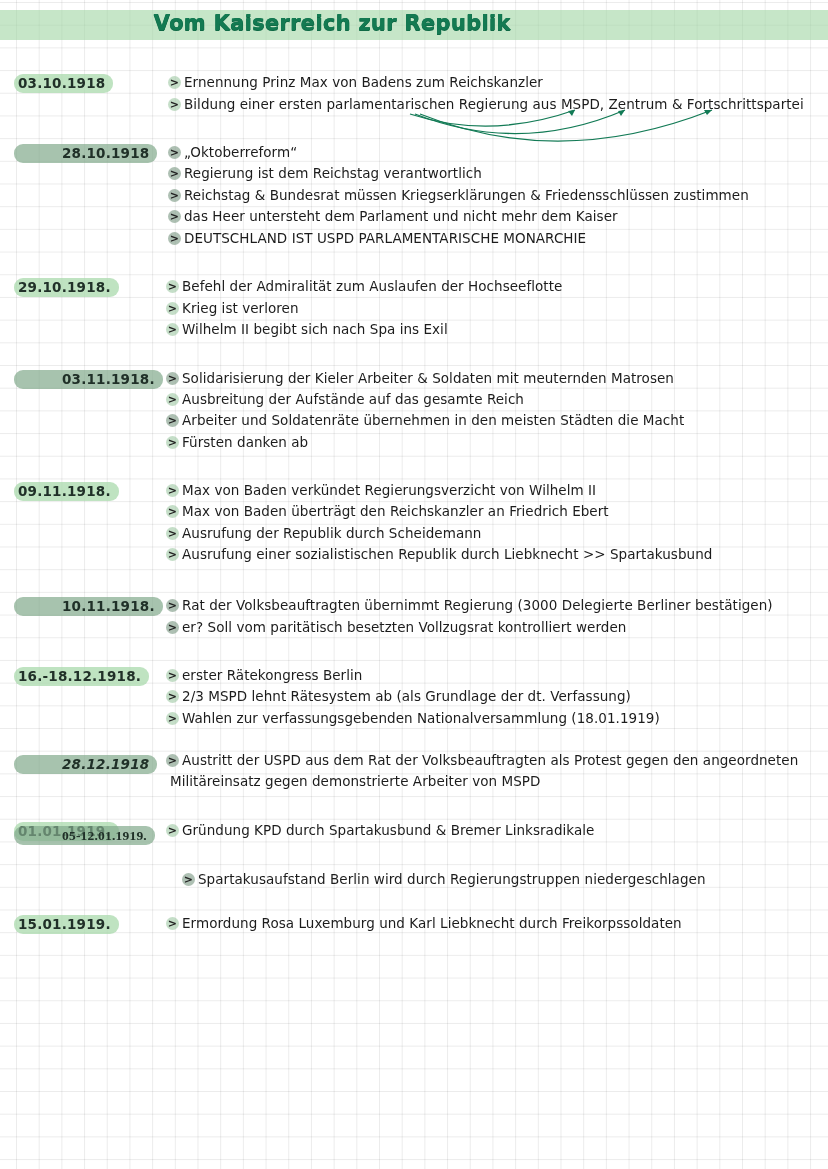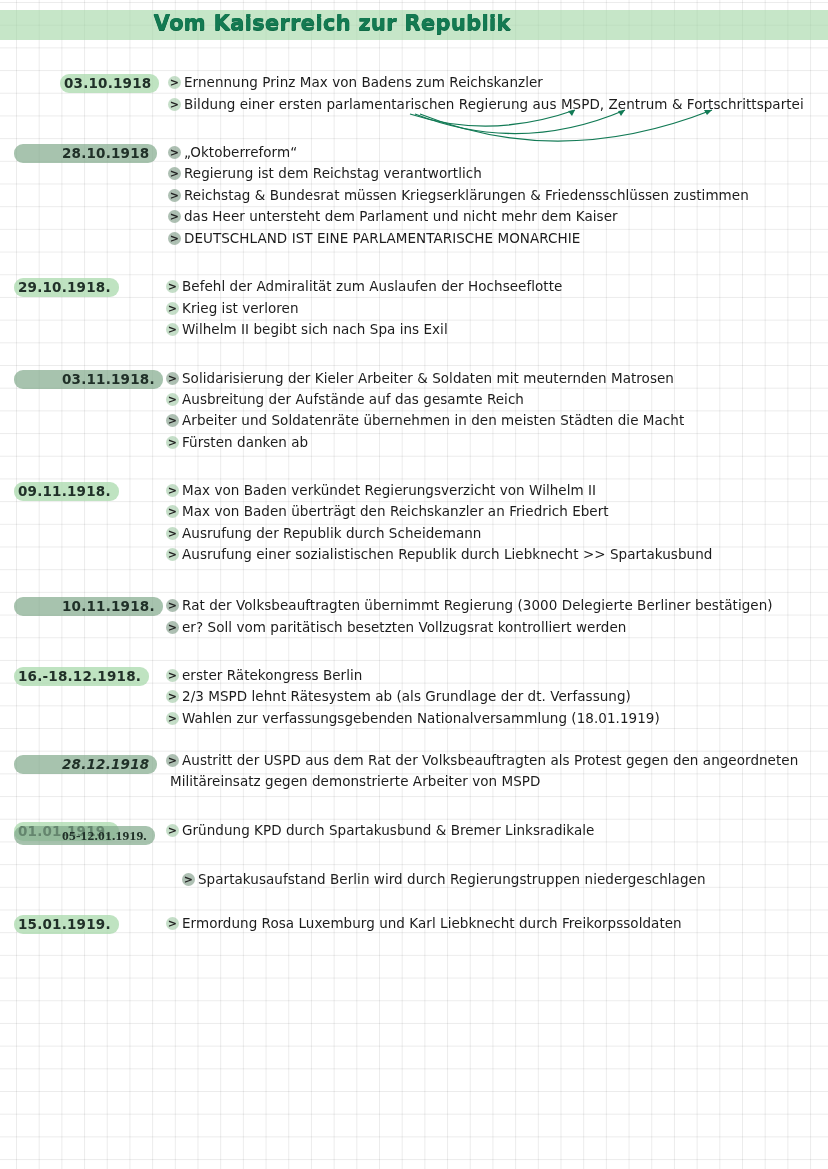--- a/index.html
+++ b/index.html
@@ -43,21 +43,21 @@
   .bul.dark { background: rgba(120, 150, 128, 0.6); }
   .ul { text-decoration-color: #127a55; text-decoration-thickness: 2px; text-underline-offset: 3px; }
   svg.arrows { position: absolute; left: 0; top: 0; pointer-events: none; }
 </style>
 </head>
 <body>
 
 <div class="banner"></div>
 <div class="title">Vom Kaiserreich zur Republik</div>
 
-<div class="date g1" style="top:74px;margin-left:46px;">03.10.1918</div>
+<div class="date g1" style="top:74px;">03.10.1918</div>
 <div class="line" style="left:168px; top:74px;"><span class="bul">&gt;</span><span>Ernennung Prinz Max von Badens zum Reichskanzler</span></div>
 <div class="line" style="left:168px; top:96px;"><span class="bul">&gt;</span><span>Bildung einer ersten </span><span class="ul">parlamentarischen Regierung</span><span> aus MSPD, Zentrum &amp; Fortschrittspartei</span></div>
 
 <svg class="arrows" width="828" height="160">
   <g fill="none" stroke="#127a55" stroke-width="1.3">
     <path d="M410 114 Q 490 140 575 110"></path>
     <path d="M415 114 Q 520 155 625 110"></path>
     <path d="M420 114 Q 560 170 712 110"></path>
   </g>
   <g fill="#127a55">
@@ -65,21 +65,21 @@
     <polygon points="625,110 618,111 621,116"></polygon>
     <polygon points="712,110 704,110 707,115"></polygon>
   </g>
 </svg>
 
 <div class="date g2" style="top:144px;">28.10.1918</div>
 <div class="line" style="left:168px; top:144px;"><span class="bul dark">&gt;</span><span>„Oktoberreform“</span></div>
 <div class="line" style="left:168px; top:165px;"><span class="bul dark">&gt;</span><span>Regierung ist dem Reichstag verantwortlich</span></div>
 <div class="line" style="left:168px; top:187px;"><span class="bul dark">&gt;</span><span>Reichstag &amp; Bundesrat müssen Kriegserklärungen &amp; Friedensschlüssen zustimmen</span></div>
 <div class="line" style="left:168px; top:208px;"><span class="bul dark">&gt;</span><span>das Heer untersteht dem Parlament und nicht mehr dem Kaiser</span></div>
-<div class="line" style="left:168px; top:230px;"><span class="bul dark">&gt;</span><span>DEUTSCHLAND IST EINE PARLAMENTARISCHE MONARCHIE</span></div>
+<div class="line" style="left:168px; top:230px;"><span class="bul dark">&gt;</span><span>DEUTSCHLAND IST USPD PARLAMENTARISCHE MONARCHIE</span></div>
 
 <div class="date g1" style="top:278px;">29.10.1918.</div>
 <div class="line" style="left:166px; top:278px;"><span class="bul">&gt;</span><span>Befehl der Admiralität zum Auslaufen der Hochseeflotte</span></div>
 <div class="line" style="left:166px; top:300px;"><span class="bul">&gt;</span><span>Krieg ist verloren</span></div>
 <div class="line" style="left:166px; top:321px;"><span class="bul">&gt;</span><span>Wilhelm II begibt sich nach Spa ins Exil</span></div>
 
 <div class="date g2" style="top:370px;">03.11.1918.</div>
 <div class="line" style="left:166px; top:370px;"><span class="bul dark">&gt;</span><span>Solidarisierung der Kieler Arbeiter &amp; Soldaten mit meuternden Matrosen</span></div>
 <div class="line" style="left:166px; top:391px;"><span class="bul">&gt;</span><span>Ausbreitung der Aufstände auf das gesamte Reich</span></div>
 <div class="line" style="left:166px; top:412px;"><span class="bul dark">&gt;</span><span>Arbeiter und Soldatenräte übernehmen in den meisten Städten die Macht</span></div>

